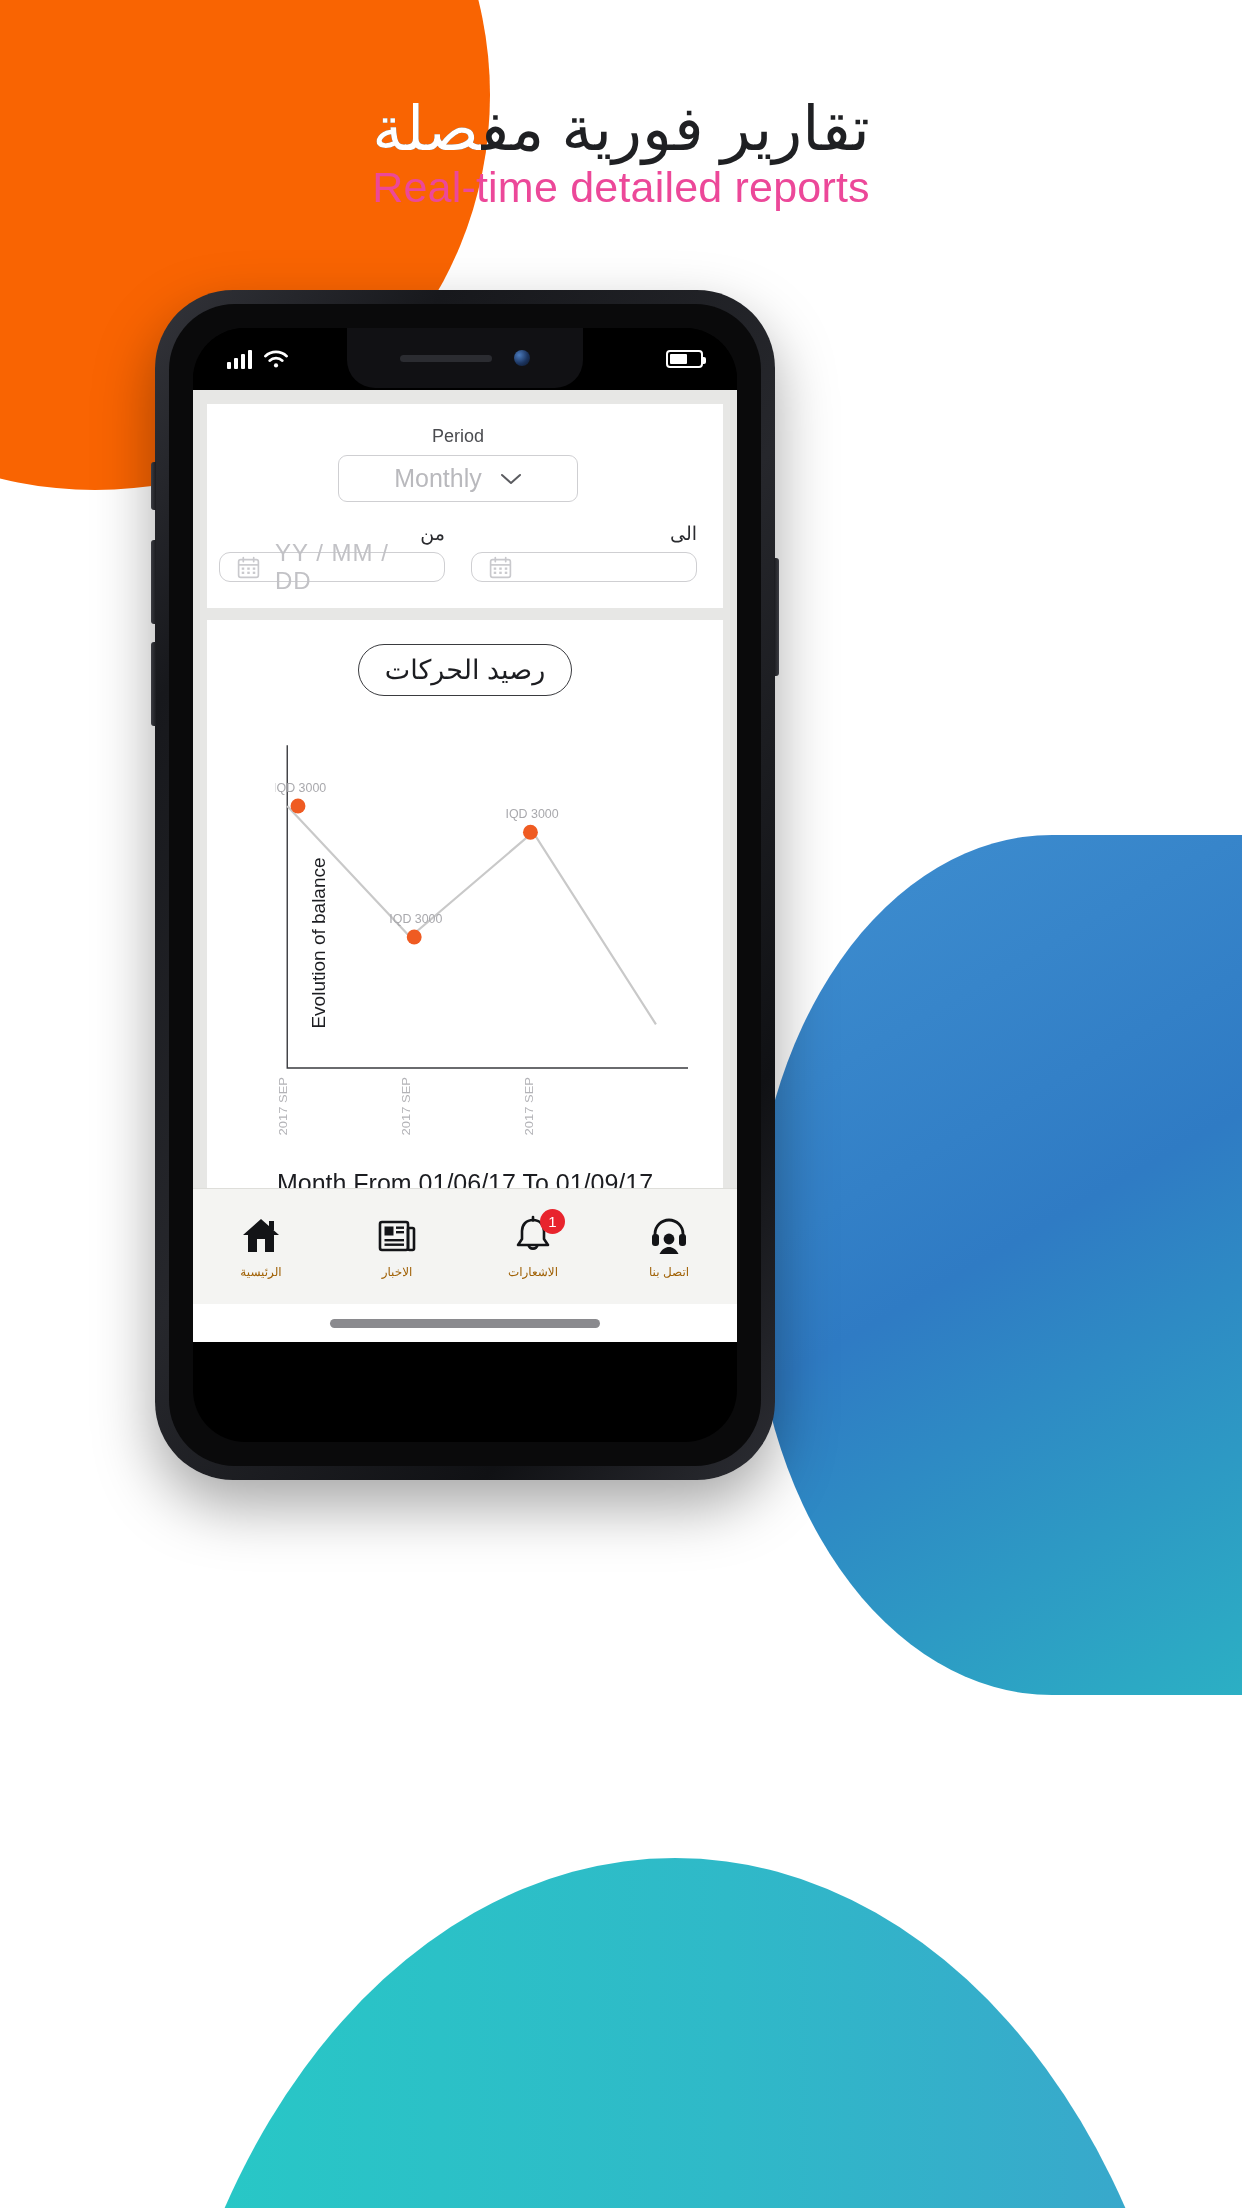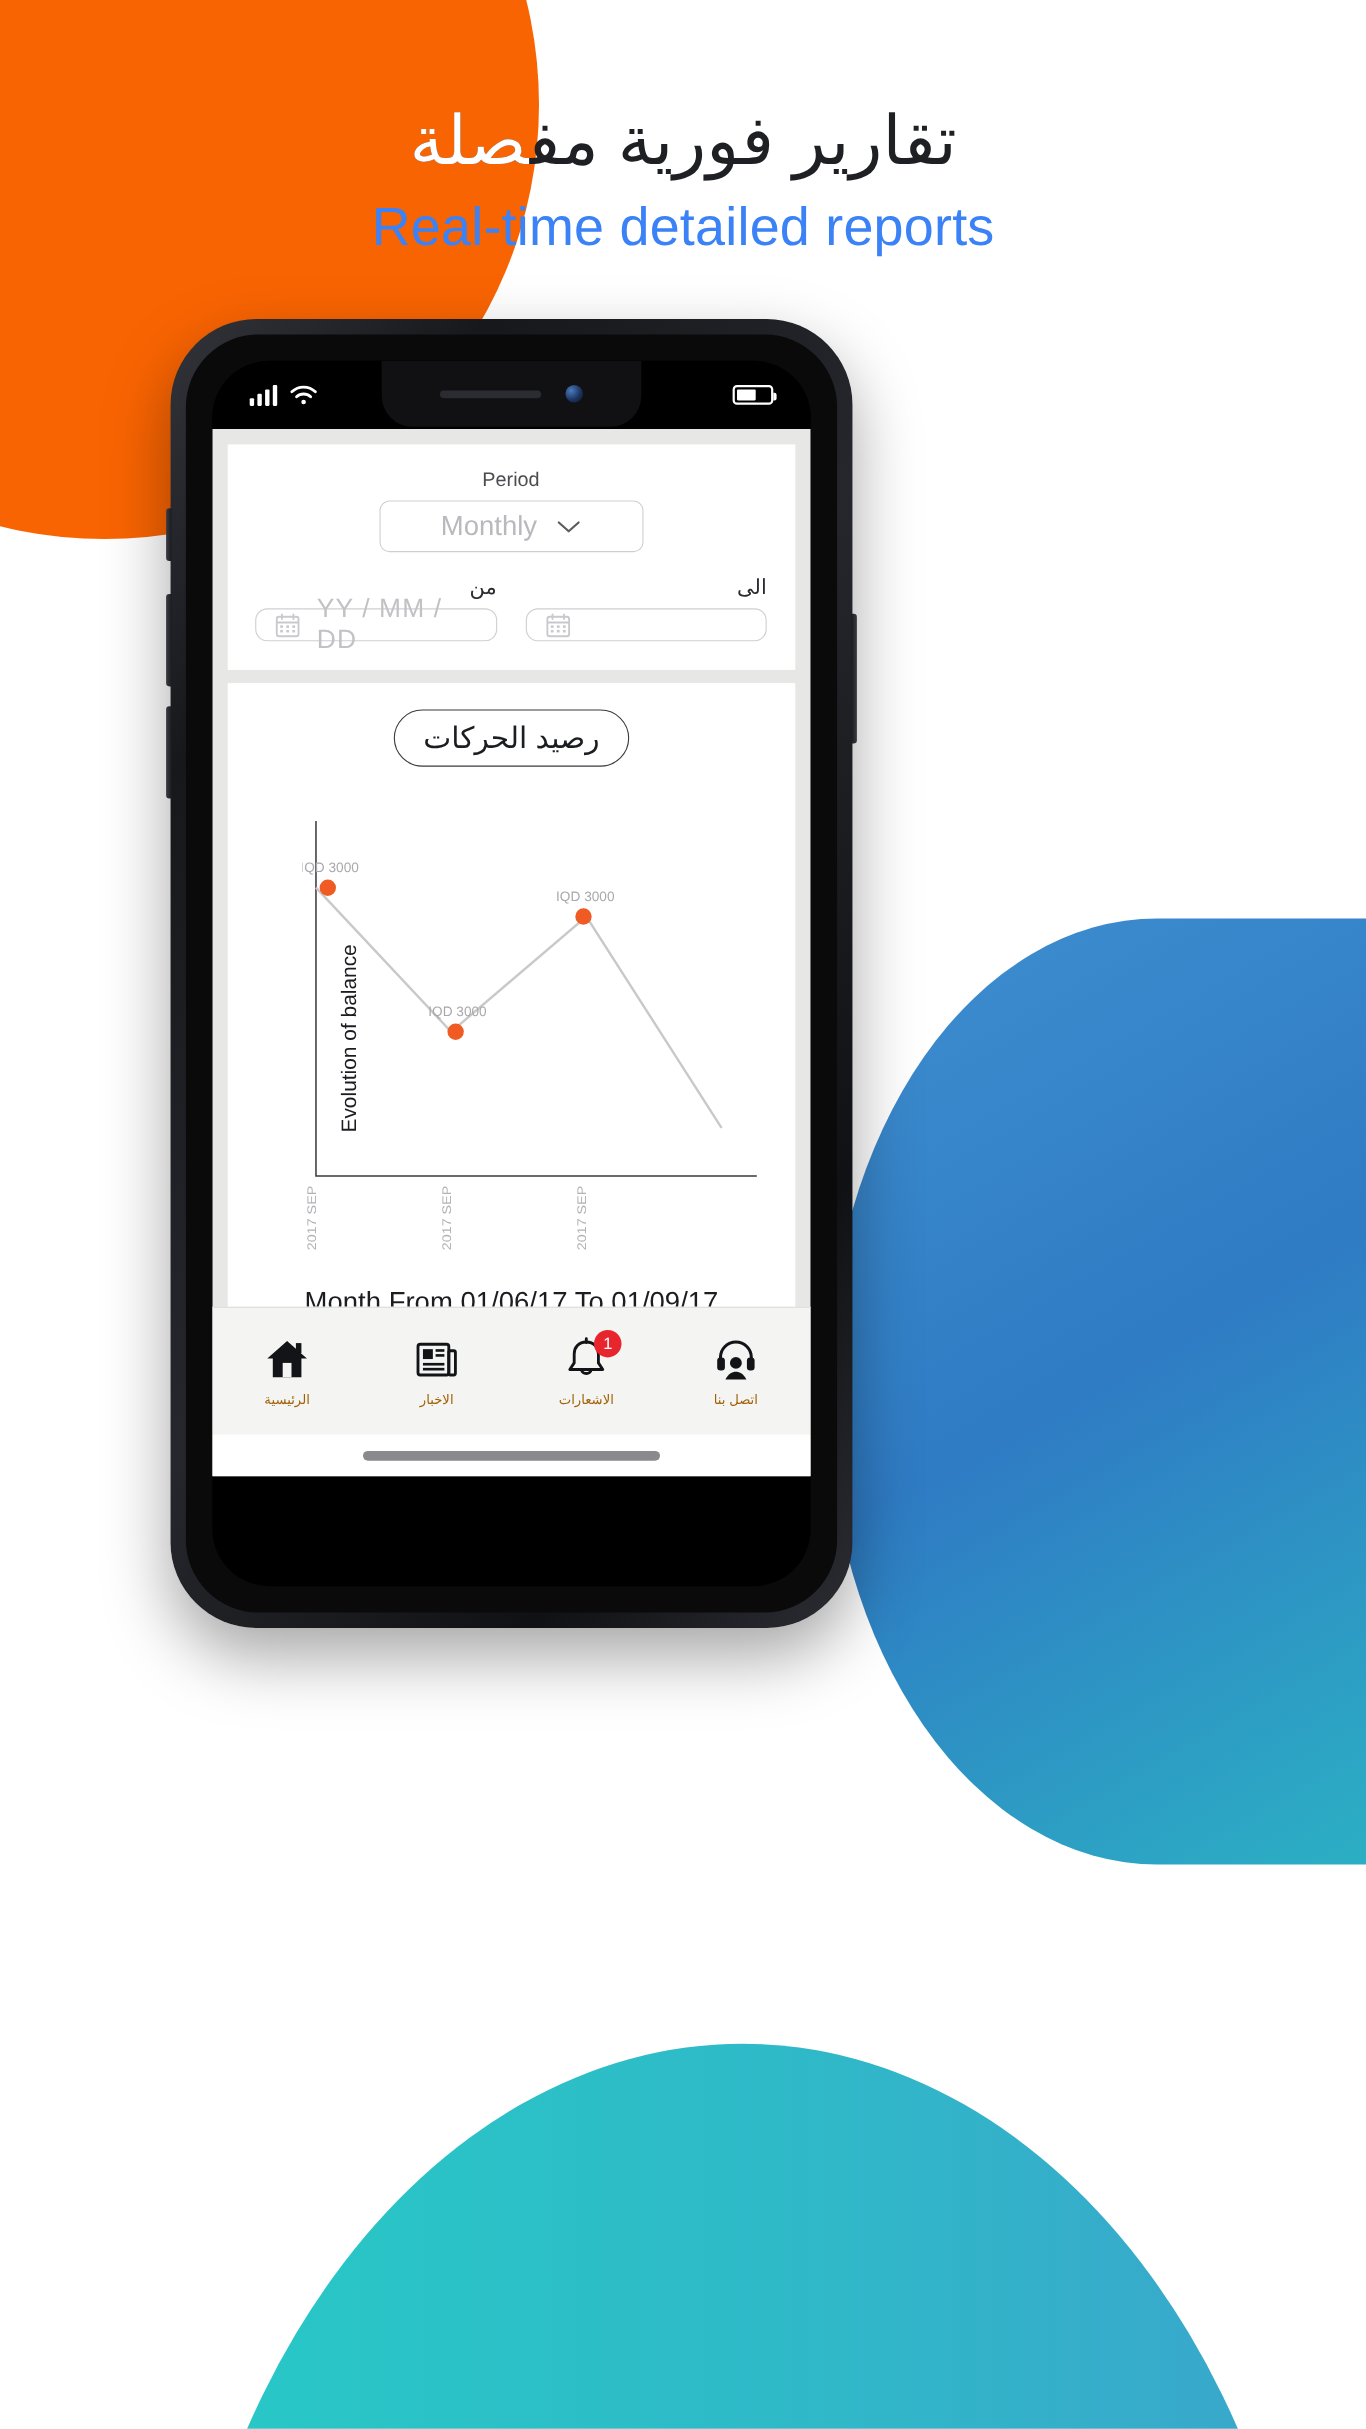--- a/index.html
+++ b/index.html
@@ -45,22 +45,21 @@
     
     color:#1f2023;
     position:relative; display:block;
   }
   .headline-clip {
     position:absolute; top:0; left:0; width:481px; height:110px;
     overflow:hidden; z-index:7; pointer-events:none;
   }
   .headline-clip .headline-ar { color:#ffffff; width:1242px; }
   .headline-en {
-    margin-top:16px;
-    font-size:49px; font-weight:400; color:#3b82f6;
+    font-size:43px; font-weight:400; color:#ec4899;
     letter-spacing:0.2px;
   }
 
   
   .phone {
     position:absolute; left:155px; top:290px;
     width:620px; height:1190px;
     z-index:5;
   }
   .phone-frame {
@@ -147,21 +146,21 @@
   .app-body {
     background:#e7e7e5; height:calc(100% - 62px - 100px);
     display:flex; flex-direction:column;
     position:relative;
   }
   .scroll-area { flex:1; padding:14px 14px 0 14px; overflow:hidden; }
 
   .card { background:#fff; }
 
   
-  .filter-card { padding:22px 26px 26px 25px; }
+  .filter-card { padding:22px 26px 26px 12px; }
   .period-block { text-align:center; }
   .field-label { font-size:18px; color:#4b4c50; margin-bottom:8px; }
   .select-box {
     width:240px; height:47px; margin:0 auto;
     border:1px solid #cfcfd2; border-radius:9px;
     display:flex; align-items:center; justify-content:center; gap:18px;
     background:#fff;
   }
   .select-value { font-size:25px; color:#b9b9bd; }
   .chev-down { width:22px; height:12px; }

